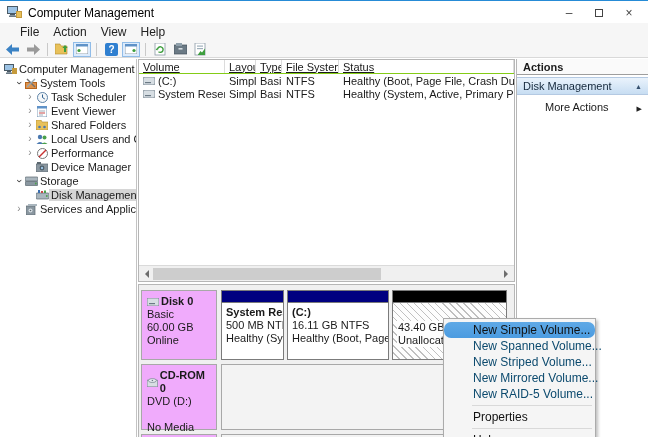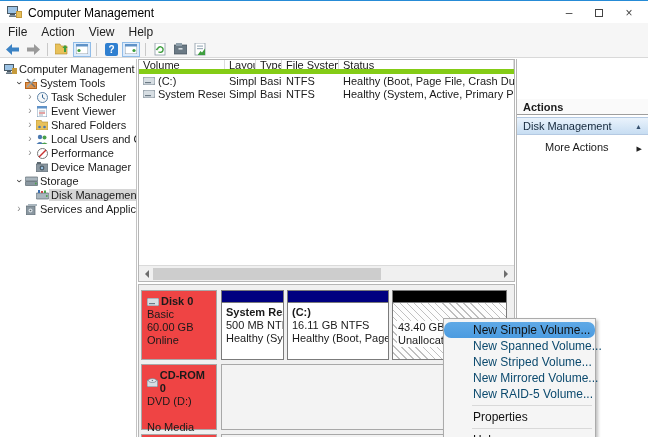--- a/index.html
+++ b/index.html
@@ -14,21 +14,21 @@
   .titlebar { position:absolute; left:0; top:1px; width:100%; height:21px; background:#fff;
     display:flex; align-items:center; padding-left:7px; }
   .titlebar .app-icon { width:15px; height:13px; margin-right:6px; }
   .title-text { font-size:12px; color:#000; }
   .win-controls { position:absolute; right:4px; top:0; height:21px; display:flex; }
   .win-btn { width:30px; height:21px; display:flex; align-items:center; justify-content:center;
     color:#444; font-size:12px; }
   .win-btn.max span { display:block; width:8px; height:8px; border:1px solid #444; }
   
   .menubar { position:absolute; left:0; top:22px; width:100%; height:18px; background:#f6f6f6;
-    display:flex; align-items:center; padding-left:1px; }
+    display:flex; align-items:center; padding-left:13px; }
   .menu-item { padding:2px 7px; font-size:12px; color:#222; }
   
   .toolbar { position:absolute; left:0; top:40px; width:100%; height:17px; background:#f6f6f6;
     border-bottom:1px solid #d9d9d9; display:flex; align-items:center; padding-left:4px; gap:2px; }
   .tb-icon { width:18px; height:15px; display:flex; align-items:center; justify-content:center; }
   .tb-sep { width:1px; height:13px; background:#c9c9c9; margin:0 3px; }
   .tb-toggle { border:1px solid #90bce8; background:#dcebfc; }
   
   .tree-pane { position:absolute; left:0; top:58px; width:137px; bottom:0; background:#fff;
     border-right:1px solid #c3c3c3; overflow:hidden; padding-top:3px; }
@@ -36,60 +36,60 @@
   .twisty { width:10px; flex:none; text-align:center; font-size:10px; color:#8a8a8a; line-height:10px; }
   .twisty.expanded { transform:rotate(90deg); color:#3c3c3c; }
   .ticon { width:14px; flex:none; display:flex; justify-content:center; }
   .tlabel { padding:0 2px; }
   .tree-row.selected .tlabel { background:#d6d6d6; }
   .lvl0 { padding-left:3px; } .lvl1 { padding-left:14px; } .lvl2 { padding-left:25px; }
   
   .list-pane { position:absolute; left:138px; top:58px; width:377px; height:223px; background:#fff;
     border:1px solid #b6b6b6; overflow:hidden; }
   .vrow { display:flex; height:13px; align-items:center; white-space:nowrap; }
-  .vhead { height:14px; border-bottom:5px solid #84cc16;text-decoration:underline; }
+  .vhead { height:14px; border-bottom:1px solid #84cc16;text-decoration:underline; }
   .vhead .vc { border-right:1px solid #dcdcdc; height:100%; display:flex; align-items:center; }
   .vc { padding:0 4px; overflow:hidden; flex:none; }
   .c-vol{width:86px;} .c-lay{width:31px;} .c-typ{width:26px;} .c-fs{width:57px;}
   .c-st{flex:1; min-width:0;}
   .vol-ic { margin-right:3px; flex:none; }
   .c-vol{ display:flex; align-items:center; }
   
   .hscroll { position:absolute; left:0; bottom:0; width:100%; height:16px; background:#f0f0f0;
     border-top:1px solid #dadada; display:flex; align-items:center; }
   .sbtn { width:16px; height:15px; display:flex; align-items:center; justify-content:center; }
   .tri-l { width:0;height:0;border:4px solid transparent;border-right-color:#6d6d6d;border-left:none; }
   .tri-r { width:0;height:0;border:4px solid transparent;border-left-color:#6d6d6d;border-right:none; }
   .hthumb { position:absolute; left:14px; top:2px; width:228px; height:12px; background:#cdcdcd; }
   
   .disk-pane { position:absolute; left:138px; top:283px; width:377px; bottom:0; background:#f0f0f0;
     border:1px solid #b6b6b6; border-bottom:none; overflow:hidden; }
   .disk-row { position:absolute; left:2px; }
-  .dlabel { position:absolute; left:0; top:0; width:76px; height:100%; background:#ef4444;
+  .dlabel { position:absolute; left:0; top:0; width:76px; height:100%; background:#f0abfc;
     border:1px solid #a8a8a8; padding:4px 3px 4px 5px; }
   .dlabel .dname { font-weight:bold; display:flex; align-items:center; gap:2px; }
   .dlabel div { line-height:13px; }
   .parts { position:absolute; left:80px; top:0; height:100%; display:flex; gap:3px; }
   .part { border:1px solid #7b7b7b; background:#fff; position:relative; }
   .part .pbar { height:12px; background:#000080; border-bottom:1px solid #7b7b7b; }
   .part.unalloc .pbar { background:#000; }
   .part .pbody { padding:3px 3px 0 4px; overflow:hidden; white-space:nowrap; }
   .part .pname { font-weight:bold; }
   .part div { line-height:13px; }
   .part.unalloc { background:
       repeating-linear-gradient(45deg, #fdfdfd 0 4px, #c0c0c0 4px 5px); }
   .part.unalloc .pbody { padding-top:18px; }
   .part.unalloc .pbody span { background:#fdfdfd; padding:0 1px; display:inline-block; }
   .cdbox { position:absolute; left:80px; top:0; height:100%; width:286px;
     border:1px solid #a8a8a8; background:#f3f3f3; }
   
   .actions-pane { position:absolute; left:516px; top:58px; right:0; bottom:0; background:#fff;
     border-left:1px solid #b6b6b6; }
   .actions-title { height:16px; padding:2px 0 0 6px; font-weight:bold; border-bottom:1px solid #9e9e9e;
-    background:#fafafa;margin-top:40px; }
+    background:#fafafa; }
   .actions-group { margin-top:2px; height:18px; display:flex; align-items:center;
     background:linear-gradient(#eaf3fc, #c7ddf2); border-top:1px solid #b4c9e2;
     border-bottom:1px solid #b4c9e2; padding:0 6px; }
   .actions-group .glabel { flex:1; color:#15283c; }
   .chev-up { font-size:7px; color:#35506e; }
   .more-actions { height:18px; display:flex; align-items:flex-end; padding:0 6px 0 28px; }
   .more-actions .mlabel { flex:1; }
   .chev-rt { font-size:7px; color:#222; }
   
   .ctx { position:absolute; left:443px; top:317px; width:153px; height:140px; z-index:50;

